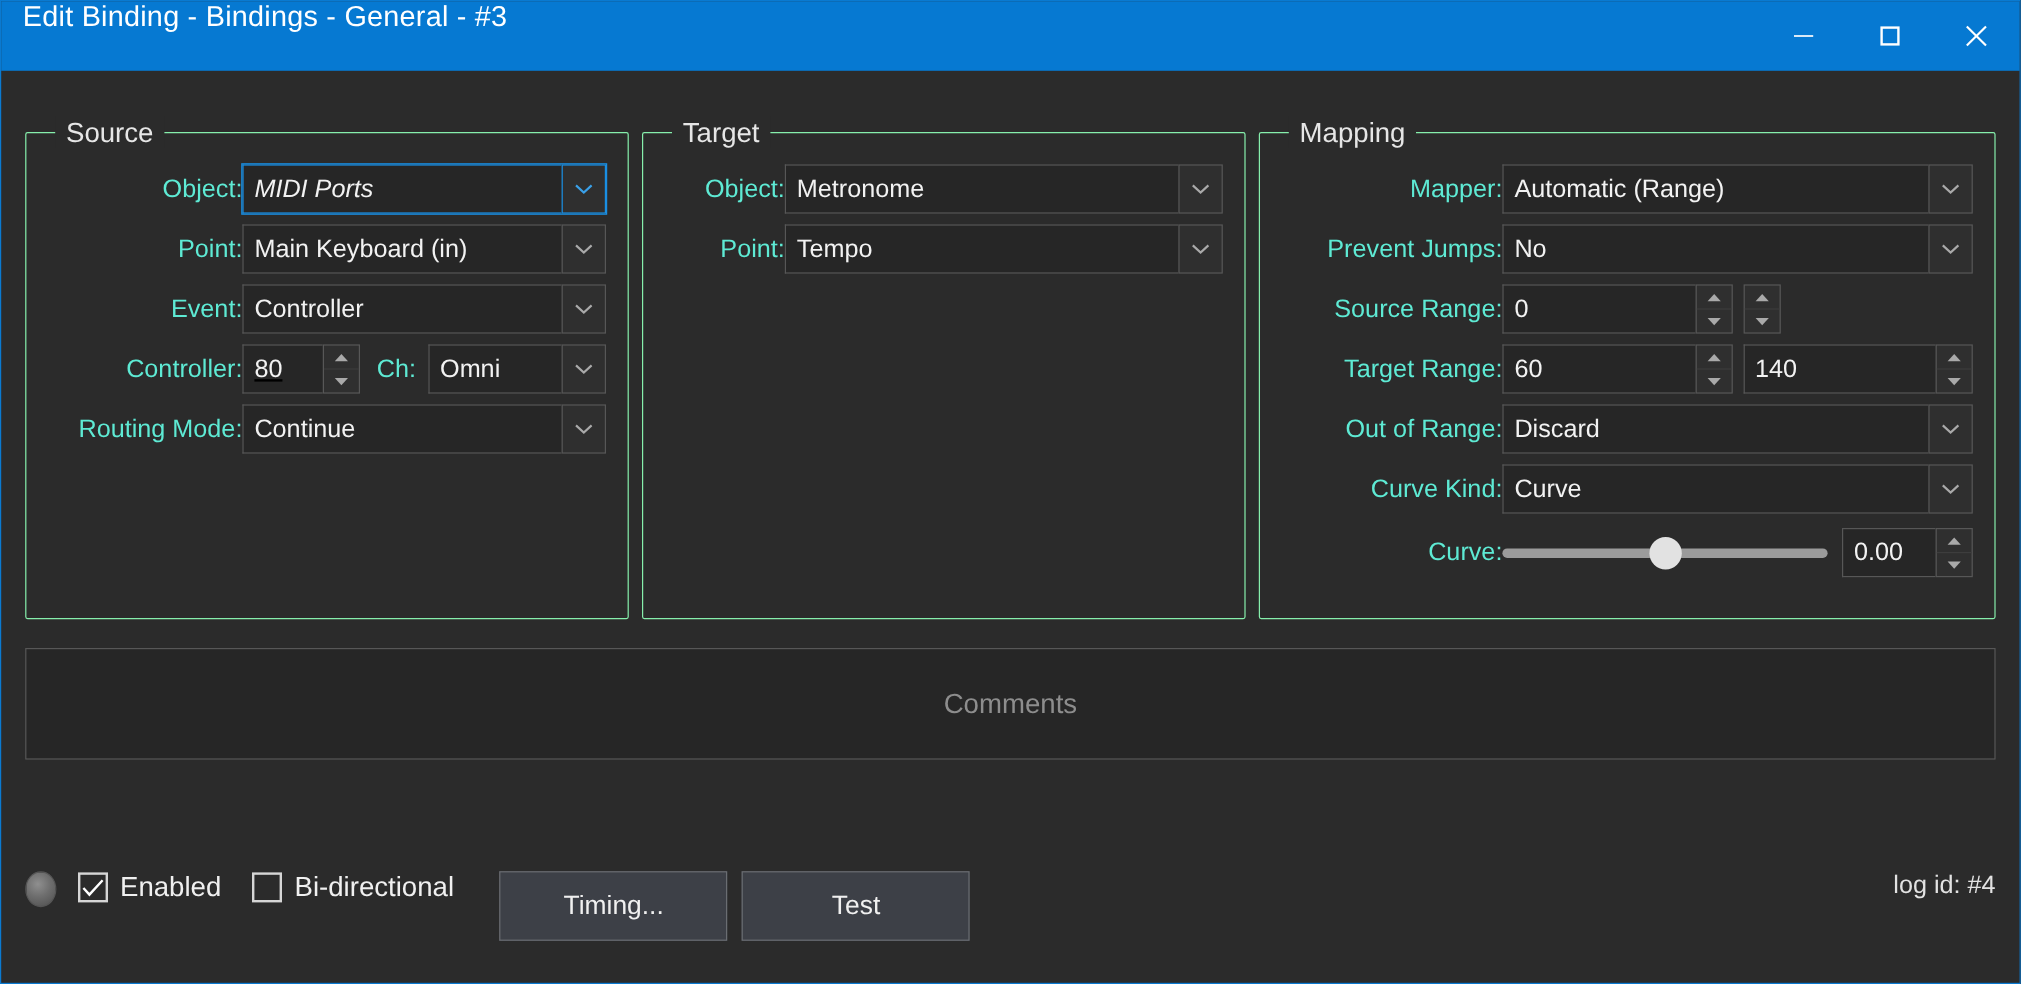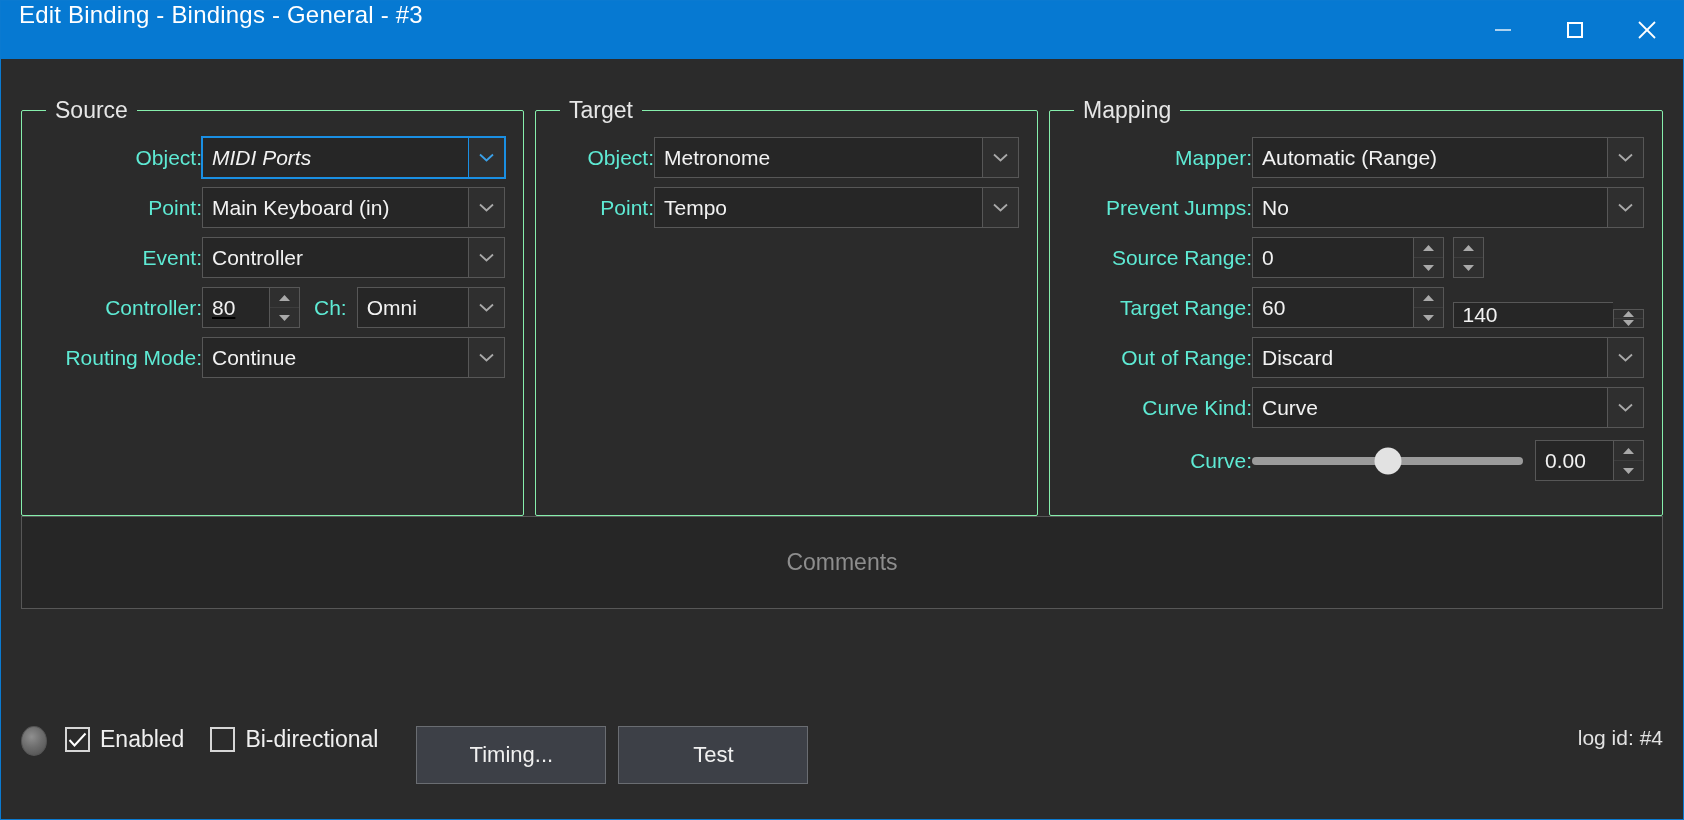--- a/index.html
+++ b/index.html
@@ -130,21 +130,21 @@
   }
   .knob {
     position: absolute; left: 50%; top: 50%;
     transform: translate(-50%, -50%);
     width: 27px; height: 27px; border-radius: 50%;
     background: #e2e2e2;
   }
 
   
   .comments {
-    margin-top: 0;
+    margin-top: 24px;
     height: 93px;
     background: #262626;
     border: 1px solid #575757;
     display: flex; align-items: center; justify-content: center;
     color: #8d8d8d; font-size: 23px;
   }
 
   
   .bottom {
     position: absolute; left: 20px; right: 20px; bottom: 35px;
@@ -391,21 +391,21 @@
                     <polygon points="6.5,1 12,7 1,7" fill="#a9a9a9"></polygon>
                   </svg>
               </div>
               <div>
                 <svg class="tri" viewBox="0 0 13 8">
                     <polygon points="6.5,7 1,1 12,1" fill="#a9a9a9"></polygon>
                   </svg>
               </div>
             </div>
           </div>
-          <div class="spin" style="flex:1;align-items:flex-end;">
+          <div class="spin" style="flex:1;">
             <div class="sval">140</div>
             <div class="sbtns">
               <div>
                 <svg class="tri" viewBox="0 0 13 8">
                     <polygon points="6.5,1 12,7 1,7" fill="#a9a9a9"></polygon>
                   </svg>
               </div>
               <div>
                 <svg class="tri" viewBox="0 0 13 8">
                     <polygon points="6.5,7 1,1 12,1" fill="#a9a9a9"></polygon>

